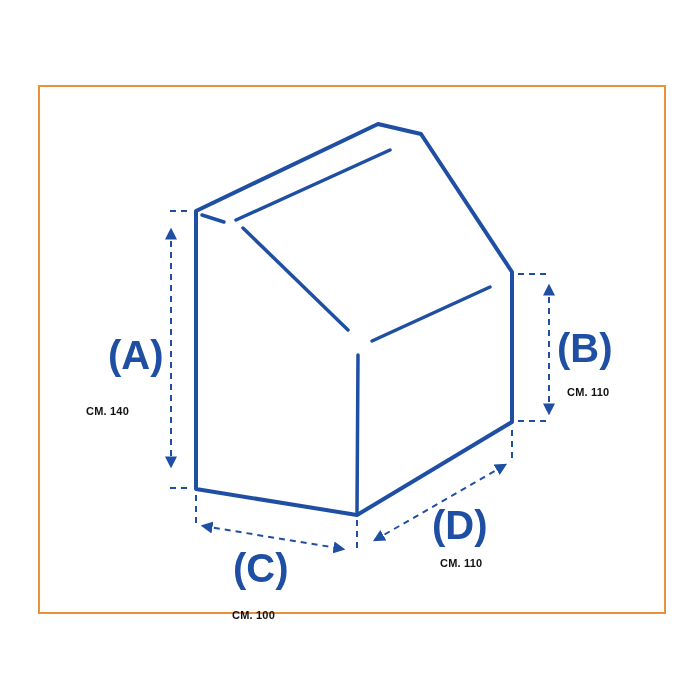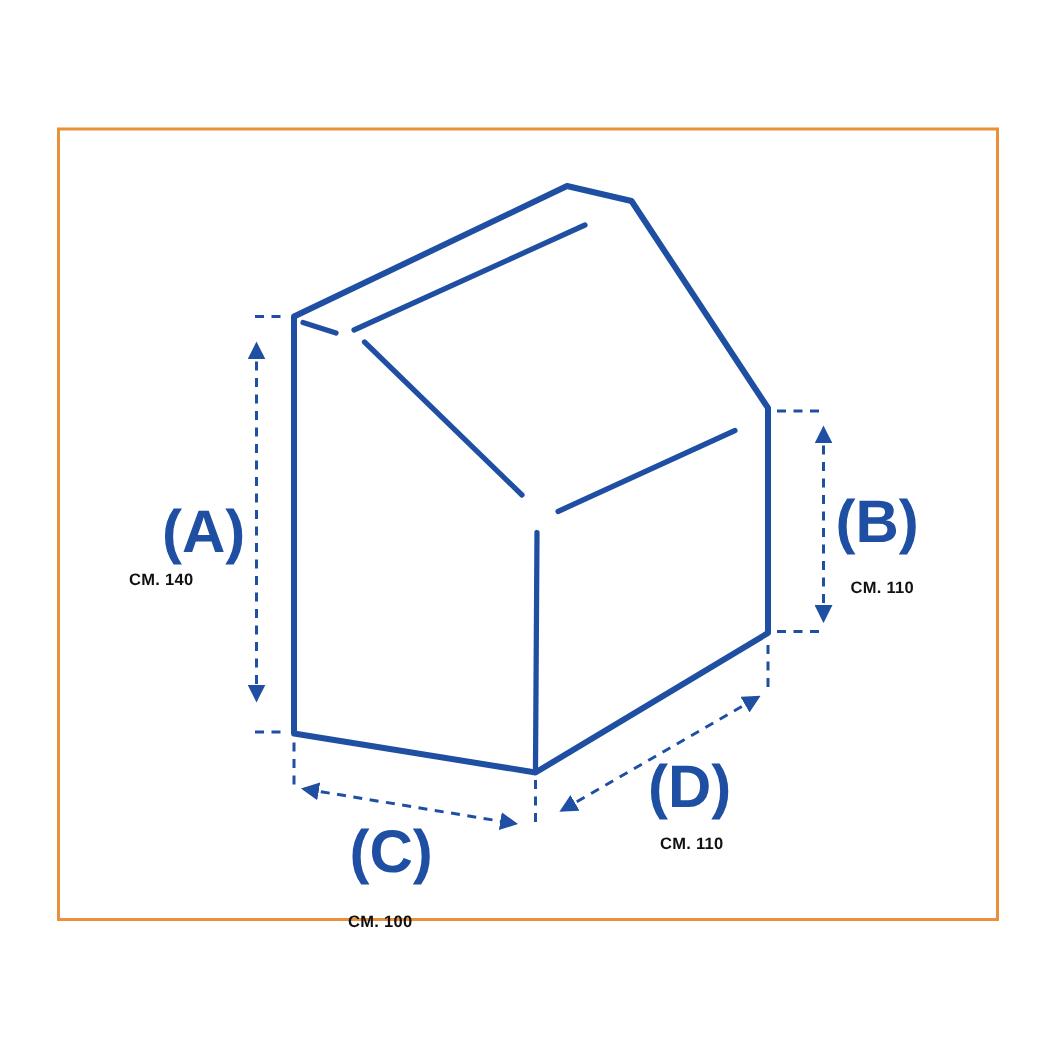--- a/index.html
+++ b/index.html
@@ -45,21 +45,21 @@
     <path d="M196,495 L196,528"></path>
     <path d="M357,520 L357,552"></path>
     <path d="M203,526 L343,549" marker-start="url(#arr)" marker-end="url(#arr)"></path>
 
     <path d="M512,430 L512,462"></path>
     <path d="M375,540 L505,465" marker-start="url(#arr)" marker-end="url(#arr)"></path>
   </g>
 </svg>
 
 <div class="label letter" style="left:108px; top:335px;">(A)</div>
-<div class="label measure" style="left:86px; top:380px;">CM. 140</div>
+<div class="label measure" style="left:86px; top:404px;">CM. 140</div>
 
 <div class="label letter" style="left:557px; top:328px;">(B)</div>
 <div class="label measure" style="left:567px; top:385px;">CM. 110</div>
 
 <div class="label letter" style="left:233px; top:548px;">(C)</div>
 <div class="label measure" style="left:232px; top:608px;">CM. 100</div>
 
 <div class="label letter" style="left:432px; top:505px;">(D)</div>
 <div class="label measure" style="left:440px; top:556px;">CM. 110</div>
 

